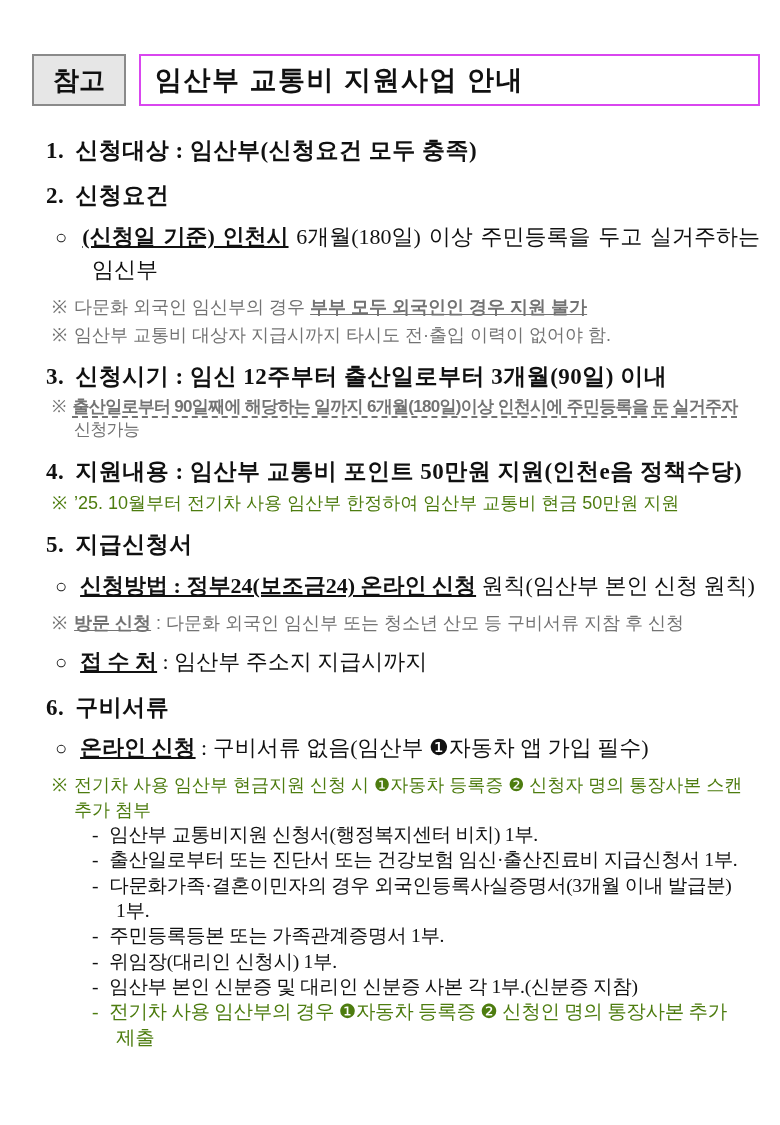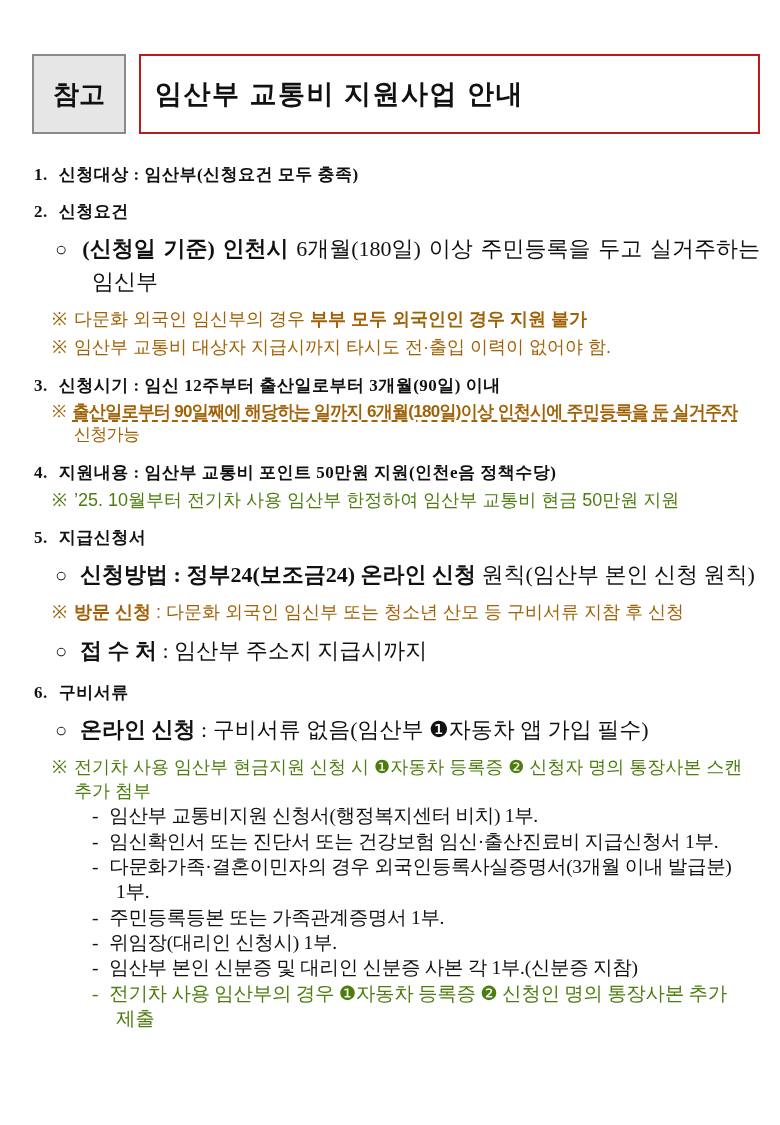--- a/index.html
+++ b/index.html
@@ -16,49 +16,49 @@
   .header-row { display: flex; align-items: stretch; gap: 13px; margin-bottom: 30px; }
   .badge {
     width: 90px; min-height: 44px;
     background: #e6e6e6;
     border: 2px solid #8a8a8a;
     display: flex; align-items: center; justify-content: center;
     font-family: "Liberation Sans", sans-serif;
     font-weight: bold; font-size: 26px; color: #111;
   }
   .title-box {
-    flex: 1; border: 2px solid #b91c1c;
+    flex: 1; border: 2px solid #d946ef;
     display: flex; align-items: center;
-    padding: 20px 14px;
+    padding: 6px 14px;
     font-family: "Liberation Sans", sans-serif;
     font-weight: bold; font-size: 27px; letter-spacing: 1.5px;
   }
 
   
-  .h { font-size: 17px; font-weight: bold; letter-spacing: 0.5px; line-height: 1.3; margin: 15px 0 0 2px; }
+  .h { font-size: 23px; font-weight: bold; letter-spacing: 0.5px; line-height: 1.3; margin: 15px 0 0 14px; }
   .h .num { margin-right: 11px; font-weight: bold; }
 
   
   .circ { font-size: 22px; line-height: 1.5; padding-left: 60px; text-indent: -37px; margin-top: 9px; word-break: break-all; }
   .circ .bullet { margin-right: 13px; font-size: 20px; }
   .circ.justify { text-align: justify; }
 
   
   .note {
     font-family: "Liberation Sans", sans-serif;
     font-size: 18px; line-height: 1.35;
     padding-left: 42px; text-indent: -22px;
-    margin-top: 9px; color: #a16207;
+    margin-top: 9px; color: #737373;
     word-break: keep-all;
   }
   .note .mark { margin-right: 7px; }
   .note.tight { margin-top: 4px; }
   .note.cond { font-size: 17px; letter-spacing: -0.7px; }
   .blue { color: #4d7c0f; }
-  .bold { font-weight: bold; }
+  .bold { font-weight: bold; text-decoration: underline; }
   .du { text-decoration: underline; text-decoration-style: dashed; text-decoration-thickness: 1.5px; text-underline-offset: 4px; }
 
   
   .dash { font-size: 19.5px; line-height: 1.3; padding-left: 84px; text-indent: -24px; letter-spacing: -0.3px; word-break: keep-all; }
   .dash .dmark { margin-right: 11px; }
 </style>
 </head>
 <body>
 
 <div class="page">
@@ -119,21 +119,21 @@
     <span class="bullet">○</span><span class="bold">온라인 신청</span><span> : 구비서류 없음(임산부 ❶자동차 앱 가입 필수)</span>
   </div>
   <div class="note blue">
     <span class="mark">※</span><span>전기차 사용 임산부 현금지원 신청 시 ❶자동차 등록증 ❷ 신청자 명의 통장사본 스캔 추가 첨부</span>
   </div>
 
   <div class="dash">
     <span class="dmark">-</span><span>임산부 교통비지원 신청서(행정복지센터 비치) 1부.</span>
   </div>
   <div class="dash">
-    <span class="dmark">-</span><span>임신확인서 또는 진단서 또는 건강보험 임신·출산진료비 지급신청서 1부.</span>
+    <span class="dmark">-</span><span>출산일로부터 또는 진단서 또는 건강보험 임신·출산진료비 지급신청서 1부.</span>
   </div>
   <div class="dash">
     <span class="dmark">-</span><span>다문화가족·결혼이민자의 경우 외국인등록사실증명서(3개월 이내 발급분) 1부.</span>
   </div>
   <div class="dash">
     <span class="dmark">-</span><span>주민등록등본 또는 가족관계증명서 1부.</span>
   </div>
   <div class="dash">
     <span class="dmark">-</span><span>위임장(대리인 신청시) 1부.</span>
   </div>

